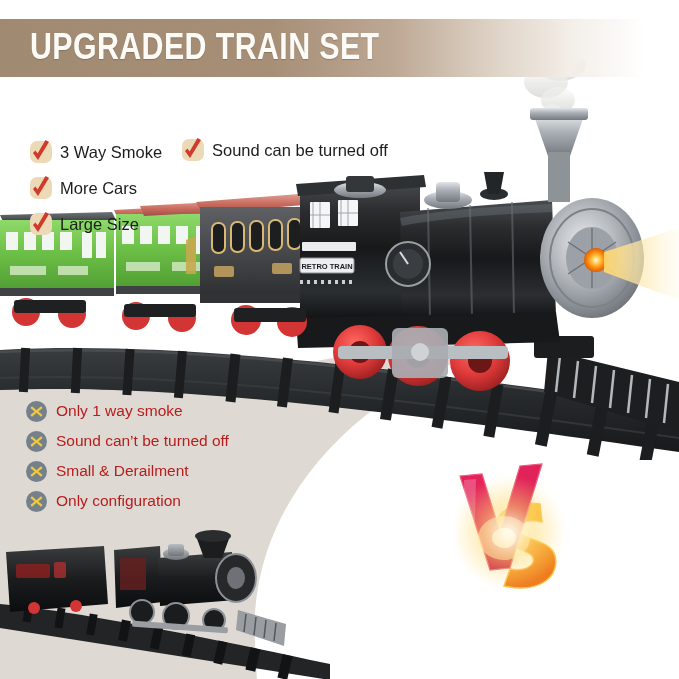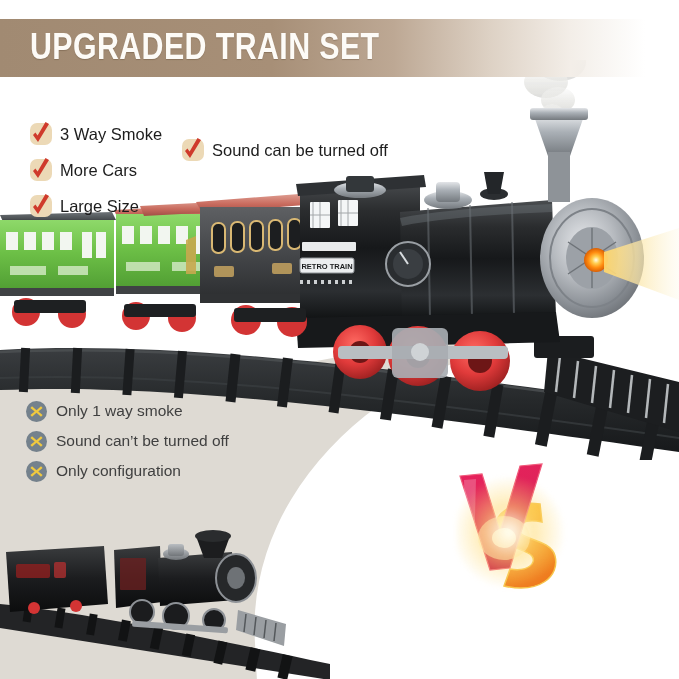--- a/index.html
+++ b/index.html
@@ -36,39 +36,39 @@
     font-weight:bold;font-size:37px;letter-spacing:0.5px;
     color:#fdfbf7;
     transform:scaleX(.82);transform-origin:left center;
     text-shadow:0 1px 1px rgba(90,70,50,.35);
     white-space:nowrap;
   }
 
   
   .pros{position:absolute;left:30px;top:116px;width:420px;}
   .pros-col{position:absolute;}
-  .pros-col.c1{left:0;top:0;}
+  .pros-col.c1{left:0;top:18px;}
   .pros-col.c2{left:152px;top:16px;}
   .pro-item{display:flex;align-items:center;height:36px;}
   .chk{
     width:22px;height:22px;flex:0 0 22px;margin-right:8px;position:relative;
     background:#ecd9b6;border-radius:7px;
   }
   .chk svg{position:absolute;left:-1px;top:-3px;}
   .pro-label{font-size:16.5px;color:#1d1d1d;white-space:nowrap;font-family:"Liberation Sans",sans-serif;}
 
   
   .cons{position:absolute;left:26px;top:396px;}
   .con-item{display:flex;align-items:center;height:30px;}
   .xmark{
     width:21px;height:21px;flex:0 0 21px;margin-right:9px;position:relative;
     background:#74818c;border-radius:50%;
   }
   .xmark svg{position:absolute;left:0;top:0;}
-  .con-label{font-size:15.5px;color:#404040;white-space:nowrap;font-family:"Liberation Sans",sans-serif;}
+  .con-label{font-size:15.5px;color:#b91c1c;white-space:nowrap;font-family:"Liberation Sans",sans-serif;}
 
   
   .vs{position:absolute;left:448px;top:452px;width:140px;height:150px;}
   .vs-glow{
     position:absolute;left:8px;top:18px;width:120px;height:120px;
     background:radial-gradient(circle at 44% 52%,rgba(255,255,240,.95) 0%,rgba(255,220,120,.55) 28%,rgba(255,180,60,0) 62%);
     filter:blur(2px);
   }
 
   
@@ -403,20 +403,28 @@
           </svg>
       </span>
       <span class="con-label">Sound can’t be turned off</span>
     </div>
     <div class="con-item">
       <span class="xmark">
         <svg width="21" height="21" viewBox="0 0 21 21">
             <path d="M6 5.2 L10.5 9.2 L15 5.2 L16.6 7 L12.3 10.5 L16.6 14 L15 15.8 L10.5 11.8 L6 15.8 L4.4 14 L8.7 10.5 L4.4 7 Z" fill="#f0c93f"></path>
           </svg>
       </span>
+      <span class="con-label">Small &amp; Derailment</span>
+    </div>
+    <div class="con-item">
+      <span class="xmark">
+        <svg width="21" height="21" viewBox="0 0 21 21">
+            <path d="M6 5.2 L10.5 9.2 L15 5.2 L16.6 7 L12.3 10.5 L16.6 14 L15 15.8 L10.5 11.8 L6 15.8 L4.4 14 L8.7 10.5 L4.4 7 Z" fill="#f0c93f"></path>
+          </svg>
+      </span>
       <span class="con-label">Only configuration</span>
     </div>
   </div>
 
   <svg class="art" style="left:0;top:528px;" width="330" height="152" viewBox="0 0 330 152">
     <defs>
       <linearGradient id="cBody" x1="0" y1="0" x2="0" y2="1">
         <stop offset="0%" stop-color="#3a3c3e"></stop>
         <stop offset="50%" stop-color="#1b1c1e"></stop>
         <stop offset="100%" stop-color="#0c0d0e"></stop>

